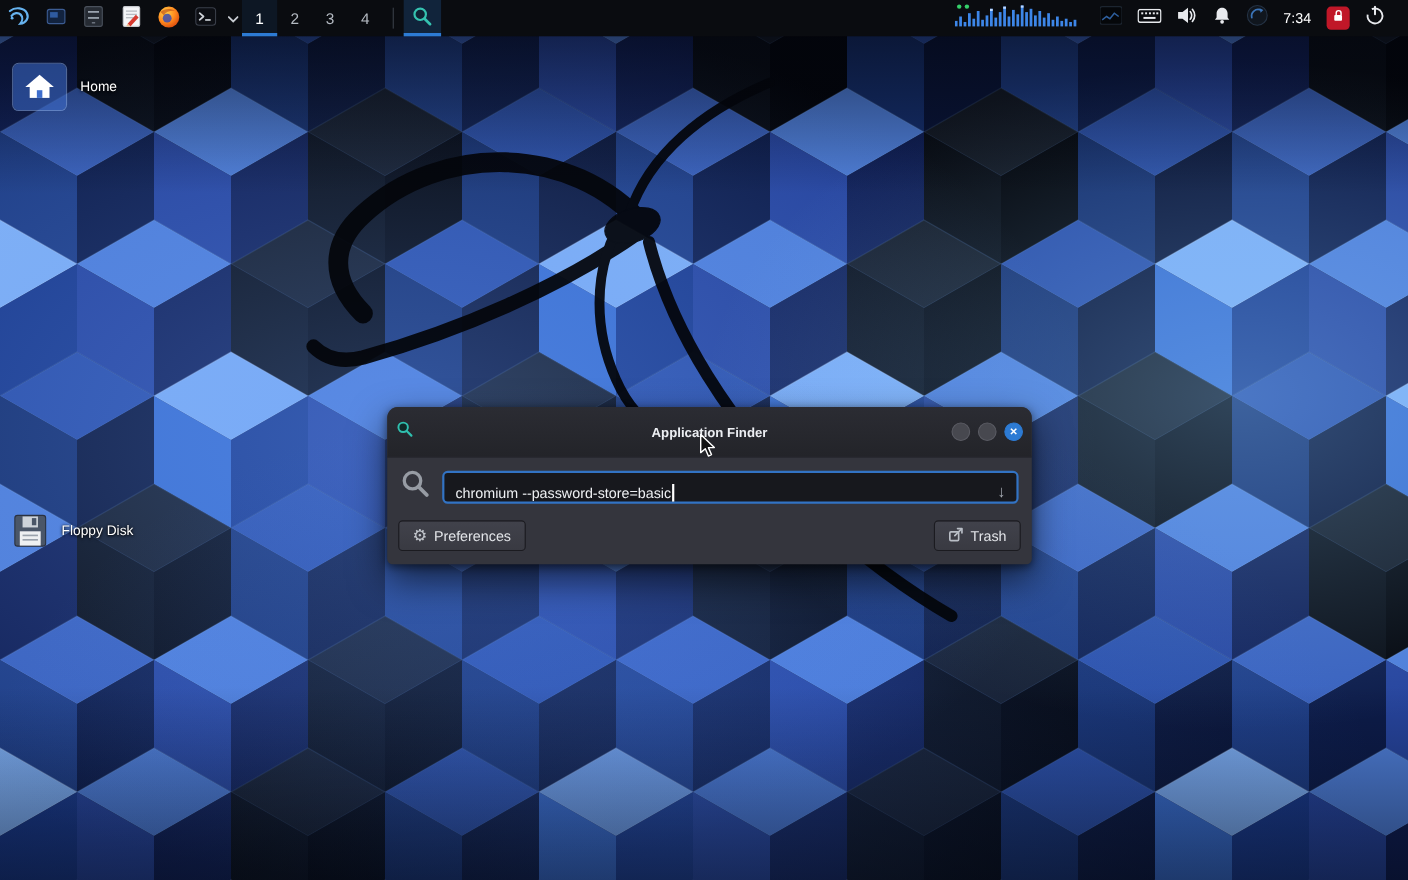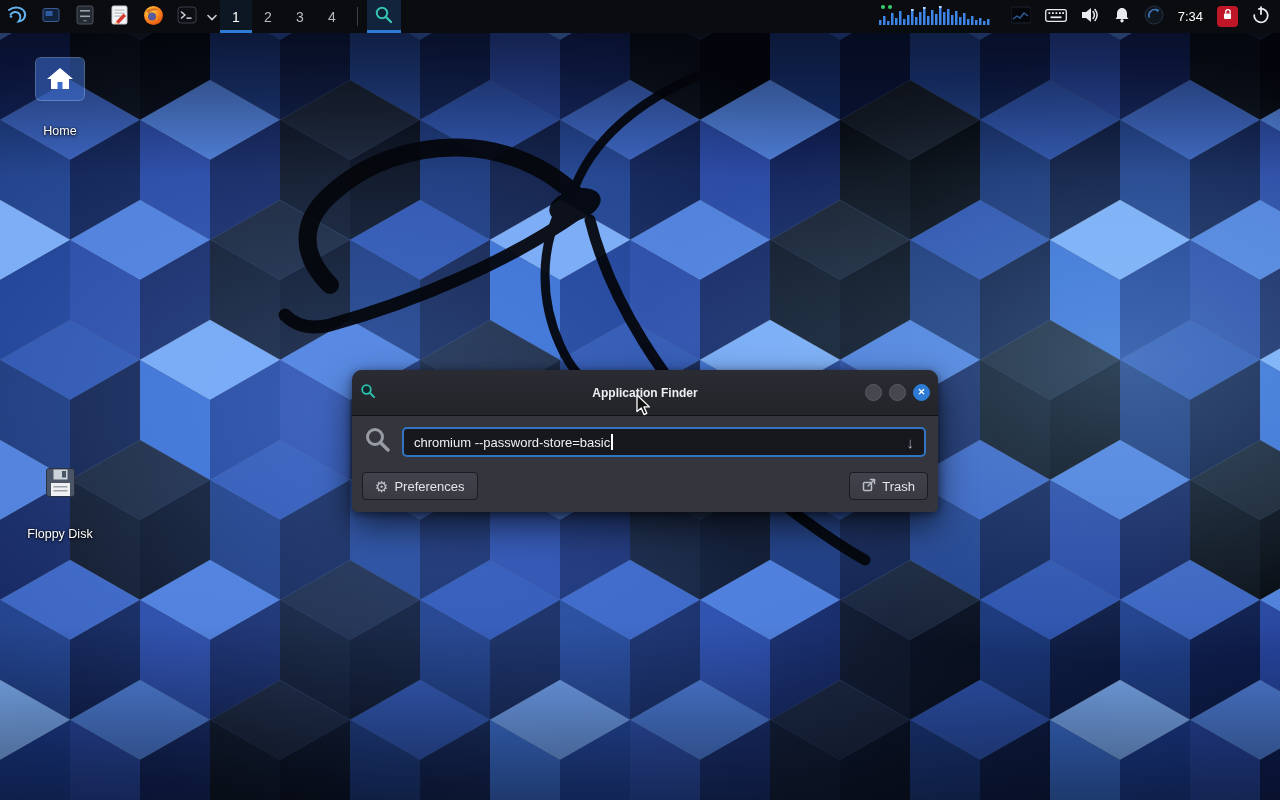--- a/index.html
+++ b/index.html
@@ -16,28 +16,28 @@
   .p-left { display:flex; align-items:stretch; }
   .p-btn { width:34px; height:33px; display:flex; align-items:center; justify-content:center;
     background:none; border:none; cursor:pointer; position:relative; }
   .p-btn.narrow { width:16px; }
   .ws-btn { width:32px; height:33px; display:flex; align-items:center; justify-content:center;
     background:none; border:none; border-bottom:3px solid transparent; padding-top:3px;
     color:#b4bac2; font-size:14px; cursor:pointer; font-family:inherit; }
   .ws-btn.active { color:#ffffff; border-bottom-color:#2d7bd4; background:rgba(45,123,212,.10); }
   .af-btn { border-bottom:3px solid #2d7bd4; padding-top:3px; background:rgba(45,123,212,.22); }
   .vsep { width:1px; background:#3a3f48; margin:7px 9px; }
-  .p-right { margin-left:auto; display:flex; align-items:center; gap:14px; padding-right:10px; }
+  .p-right { margin-left:auto; display:flex; align-items:center; gap:14px; padding-right:21px; }
   .clock { color:#ffffff; font-size:13px; }
   .lock-badge { width:21px; height:21px; border-radius:4px; background:#c01728;
     display:flex; align-items:center; justify-content:center; }
 
   
-  .desk-item { position:absolute; left:12px; width:96px; display:flex; flex-direction:column;
-    align-items:center; gap:24px; z-index:2; cursor:pointer; }
+  .desk-item { position:absolute; left:12px; width:96px; display:flex; flex-direction:row;
+    align-items:center; gap:13px; z-index:2; cursor:pointer; }
   .di-img { width:48px; height:42px; display:flex; align-items:center; justify-content:center;
     border-radius:5px; }
   .desk-item.selected .di-img { background:rgba(62,110,205,.55);
     box-shadow:0 0 0 1px rgba(150,185,245,.5); }
   .di-label { font-size:12.5px; color:#ffffff;
     text-shadow:0 1px 3px rgba(0,0,0,.95), 0 0 2px rgba(0,0,0,.8); white-space:nowrap; }
   #di-home{top:58px} #di-fs{top:158px} #di-trash{top:262px} #di-kali{top:370px} #di-floppy{top:461px}
 
   
   .finder { position:absolute; left:352px; top:370px; width:586px; z-index:5;
@@ -49,21 +49,21 @@
   .tb-title { position:absolute; left:0; right:0; text-align:center; font-size:12px;
     font-weight:bold; color:#eceef2; pointer-events:none; }
   .tb-right { margin-left:auto; display:flex; gap:7px; z-index:1; }
   .tb-circle { width:17px; height:17px; border-radius:50%; background:#47484f;
     border:1px solid #5a5b63; cursor:pointer; padding:0; }
   .tb-close { width:17px; height:17px; border-radius:50%; background:#2d7bd4; border:1px solid #2d7bd4;
     color:#fff; font-size:9px; font-weight:bold; display:flex; align-items:center;
     justify-content:center; cursor:pointer; line-height:1; }
   .f-row1 { display:flex; align-items:center; padding:10px 12px 8px; gap:10px; }
   .search-field { flex:1; height:30px; background:#17181d; border:2px solid #3273c4;
-    border-radius:5px; display:flex; align-items:center; padding:0 10px; cursor:text; }
+    border-radius:5px; display:flex; align-items:flex-end; padding:0 10px; cursor:text; }
   .sf-text { font-size:13px; color:#eef0f3; white-space:pre; }
   .caret { width:1.5px; height:16px; background:#ffffff; margin-left:1px; }
   .dd { margin-left:auto; color:#a9aeb6; font-size:15px; cursor:pointer; }
   .f-row2 { display:flex; justify-content:space-between; padding:6px 10px 12px; }
   .f-btn { display:flex; align-items:center; gap:6px; height:28px; padding:0 12px;
     background:linear-gradient(#41424b,#393a42); border:1px solid #1b1b20; border-radius:4px;
     color:#e2e4e8; font-size:13px; cursor:pointer; font-family:inherit; }
   .gear { color:#c3c7cd; font-size:15px; line-height:1; }
 
   .cursor { position:absolute; left:636px; top:394px; z-index:50; pointer-events:none; }

